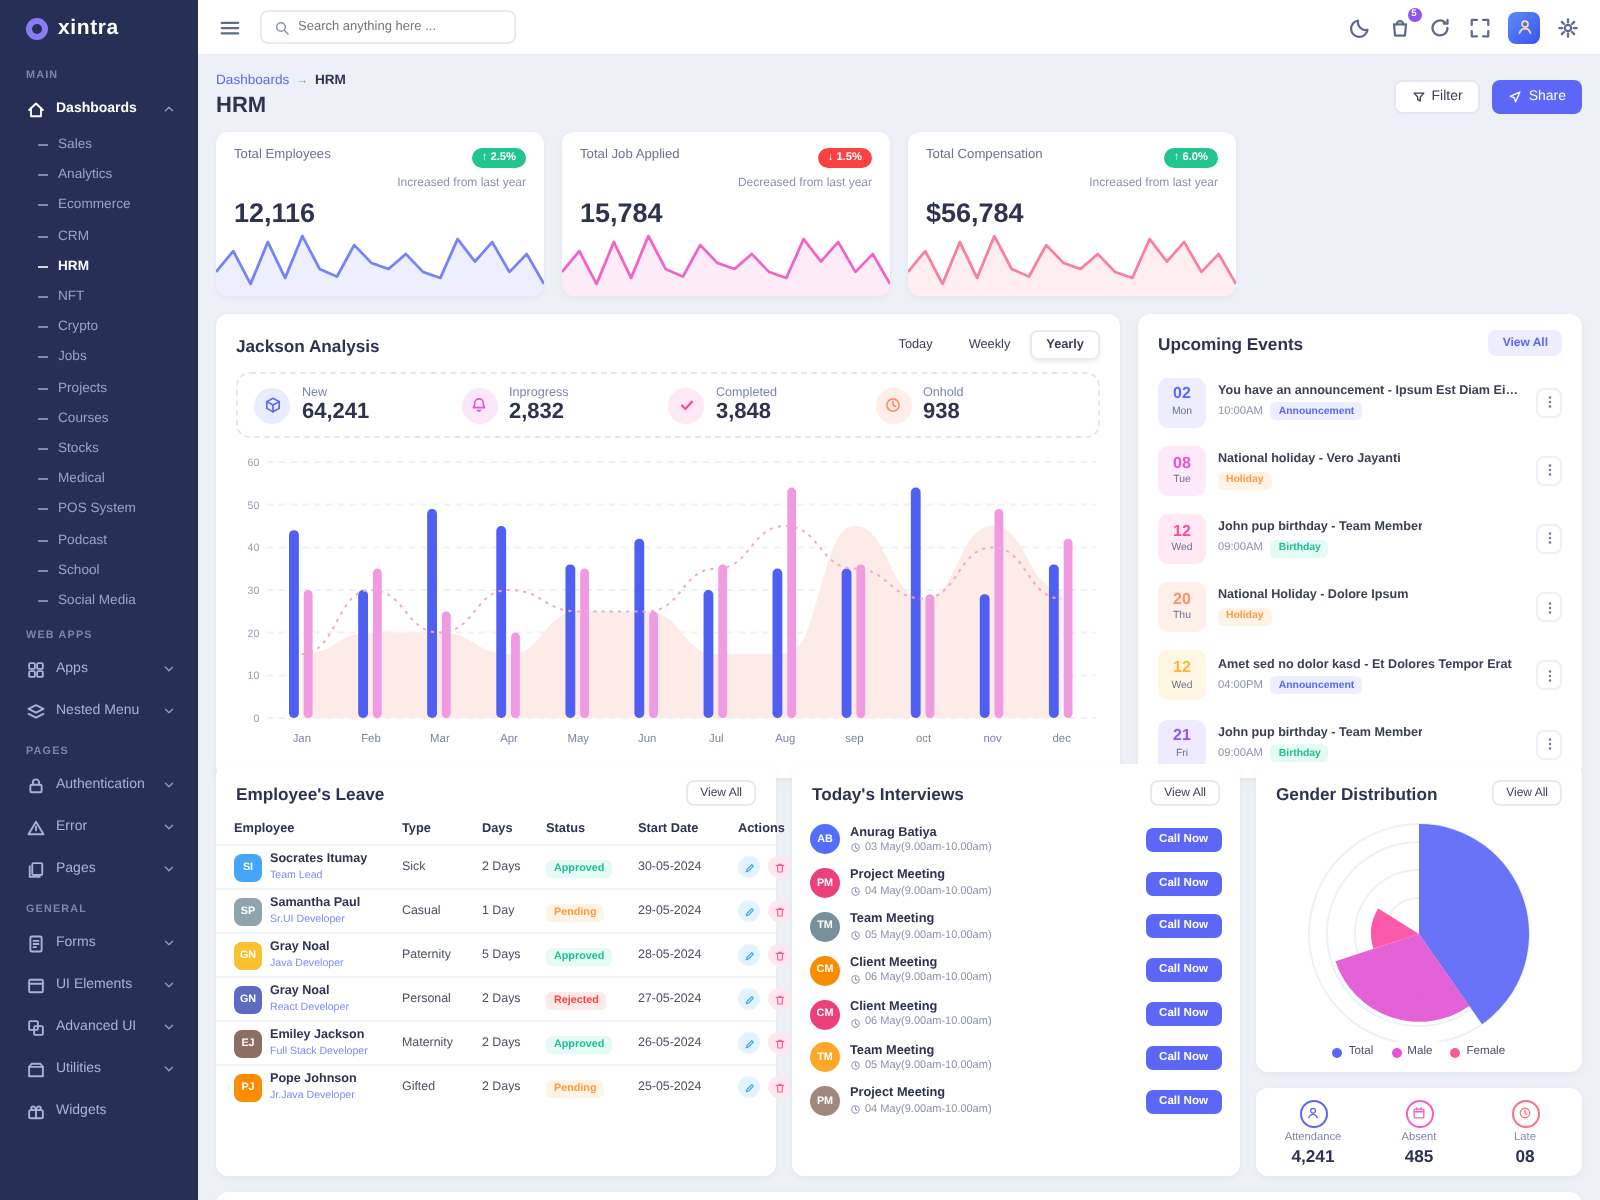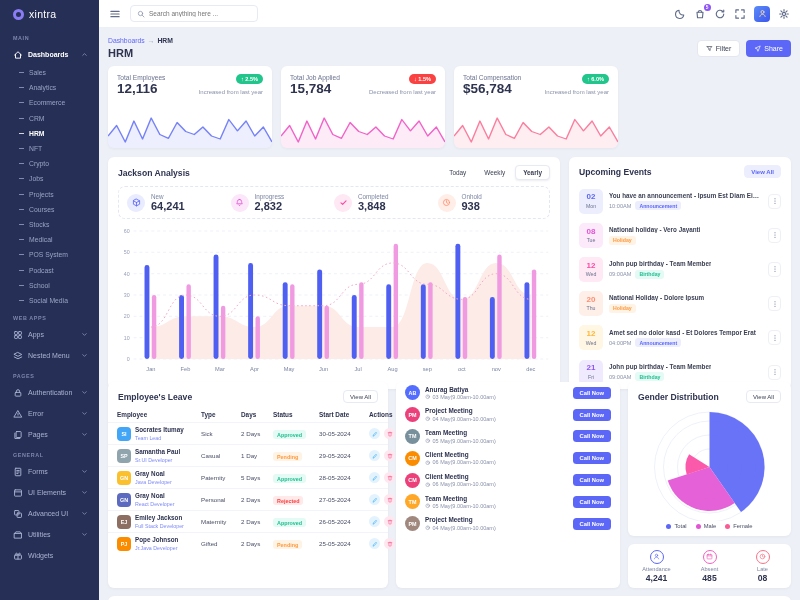--- a/index.html
+++ b/index.html
@@ -3,21 +3,21 @@
 <meta charset="utf-8">
 <style>
   *{margin:0;padding:0;box-sizing:border-box}
   html,body{width:800px;height:600px;overflow:hidden}
   body{font-family:"Liberation Sans",sans-serif;background:#eef0f7;color:#3a3f52;position:relative;font-size:7px}
   svg{display:block}
   
   .sidebar{position:absolute;left:0;top:0;bottom:0;width:99px;background:#262f55;z-index:5}
   .logo{height:28px;display:flex;align-items:center;gap:5px;padding:0 13px}
   .logo-mark{width:11px;height:11px;border-radius:50%;border:3px solid #8a7cf5;background:#262f55}
-  .logo-text{color:#fff;font-weight:normal;font-size:10.5px;letter-spacing:.3px}
+  .logo-text{color:#fff;font-weight:bold;font-size:10.5px;letter-spacing:.3px}
   .nav-sec{color:#7d87ad;font-size:5.4px;letter-spacing:.6px;padding:7px 13px 3px;text-transform:uppercase;font-weight:bold}
   .nav-item{display:flex;align-items:center;gap:5px;color:#aab3d2;padding:5.5px 11px 5.5px 13px;font-size:7px;cursor:pointer}
   .nav-item.open,.nav-item.open .nav-ic{color:#fff;font-weight:bold}
   .nav-ic{width:10px;height:10px;flex:0 0 auto;color:#aab3d2}
   .nav-ic svg,.tb-ic-inner svg,.ic svg{width:100%;height:100%}
   .nav-chev{margin-left:auto;width:7px;height:7px;color:#8b95b8}
   .nav-chev svg{width:100%;height:100%}
   .nav-child{display:flex;align-items:center;gap:5px;color:#99a3c6;font-size:6.8px;padding:4.1px 12px 4.1px 19px;cursor:pointer}
   .nav-child.active{color:#fff;font-weight:bold}
   .child-dash{width:5px;height:1px;background:currentColor;opacity:.8;flex:0 0 auto}
@@ -45,21 +45,21 @@
   .head-actions{display:flex;gap:6px}
   .btn{display:flex;align-items:center;gap:3px;height:17px;padding:0 8px;border-radius:4px;font-size:7px;font-family:inherit;cursor:pointer}
   .btn .ic{width:7px;height:7px}
   .btn-filter{background:#fff;border:1px solid #e4e7f0;color:#3a3f52}
   .btn-share{background:#5c67f7;border:none;color:#fff}
   
   .stat-row{display:grid;grid-template-columns:repeat(4,1fr);gap:9px;height:82px;margin-bottom:9px}
   .stat-card{position:relative;overflow:hidden;padding:8px 9px 0}
   .stat-top{display:flex;justify-content:space-between}
   .stat-label{font-size:6.6px;color:#6b7390}
-  .stat-value{font-size:13.5px;font-weight:bold;color:#2e3350;margin-top:0}
+  .stat-value{font-size:13.5px;font-weight:bold;color:#2e3350;margin-top:18px}
   .stat-right{text-align:right}
   .badge{display:inline-block;font-size:5.6px;color:#fff;border-radius:7px;padding:2px 5px;font-weight:bold}
   .stat-note{font-size:6px;color:#8a92ab;margin-top:5px}
   .spark{position:absolute;left:0;right:0;bottom:0;height:34px}
   .spark svg{width:100%;height:100%}
   
   .mid-row{display:grid;grid-template-columns:452px 1fr;gap:9px;margin-bottom:13px;height:212px}
   .panel-head{display:flex;justify-content:space-between;align-items:center;padding:8px 10px 6px}
   .panel-title{font-size:8.6px;font-weight:bold;color:#2e3350}
   .range-group{display:flex;gap:2px}
@@ -940,20 +940,24 @@
                     <path d="M3 4.5h10M6.5 4.5V3h3v1.5M4.5 4.5l.7 8.8h5.6l.7-8.8"></path>
                   </svg>
                 </span>
               </button>
             </span>
           </div>
         </div>
     </div>
 
     <div class="card">
+      <div class="panel-head">
+        <span class="panel-title">Today's Interviews</span>
+        <button class="btn-viewall">View All</button>
+      </div>
       <div>
 
           <div class="iv-row">
             <span class="av round" style="background: rgb(83, 109, 254);">AB</span>
             <span class="iv-main">
               <div class="iv-name">Anurag Batiya</div>
               <div class="iv-time">
                 <span class="ic">
                   <svg viewBox="0 0 16 16" fill="none" stroke="currentColor" stroke-width="1.5" stroke-linecap="round" stroke-linejoin="round" width="100%" height="100%">
                     <circle cx="8" cy="8" r="5.4"></circle>

